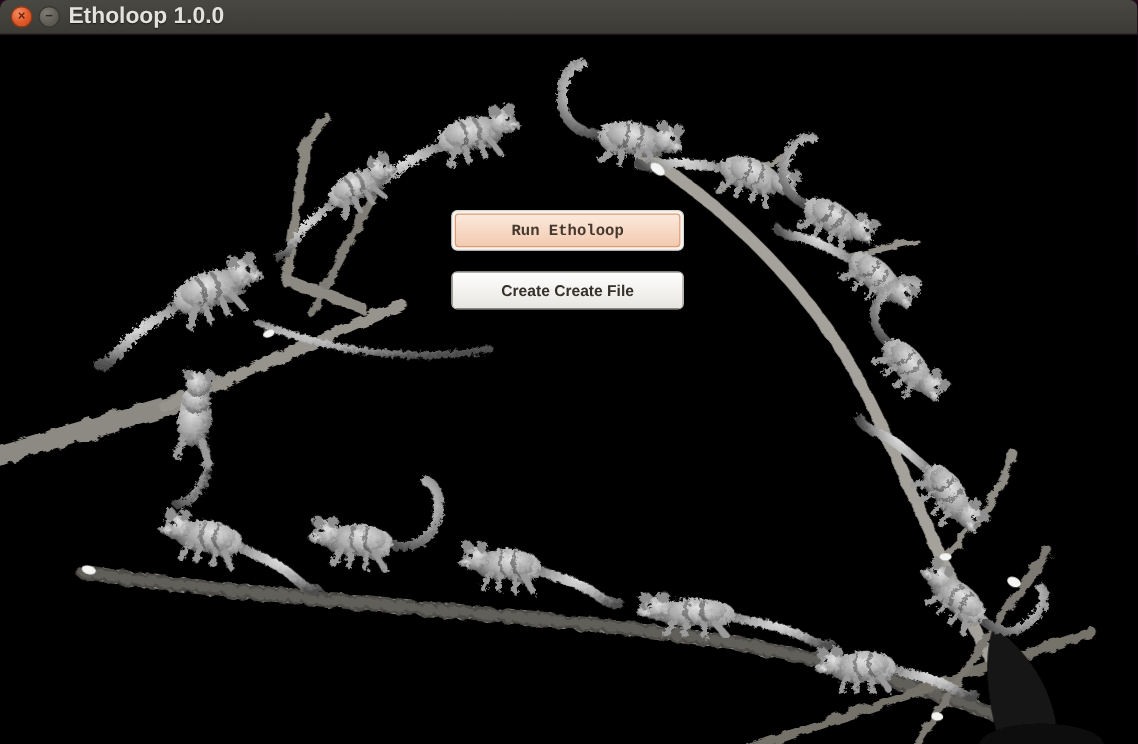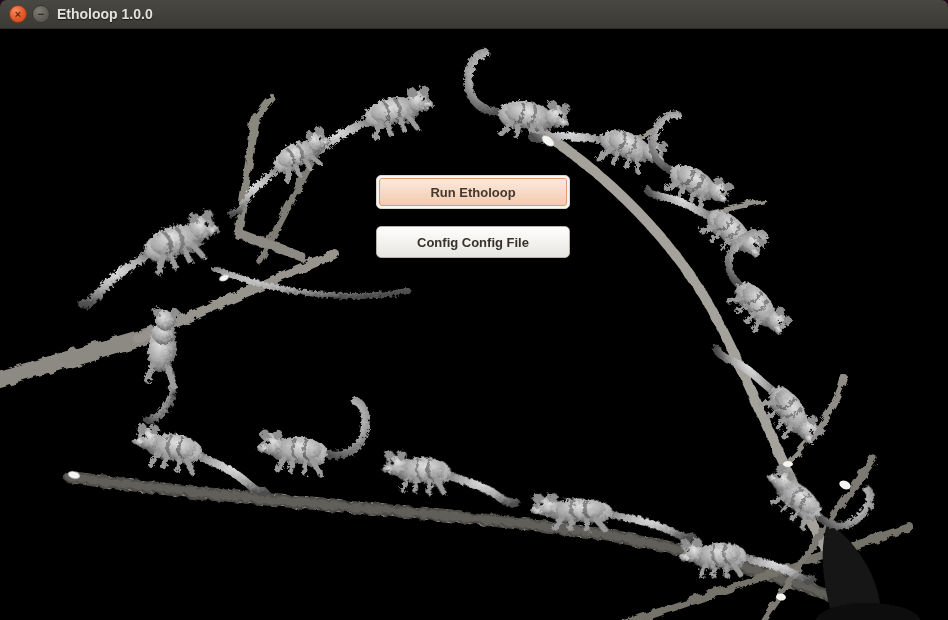--- a/index.html
+++ b/index.html
@@ -8,41 +8,41 @@
   .titlebar{position:relative;height:29px;background:linear-gradient(#4a4843,#3b3a35);
     border-bottom:1px solid #2e2d29;border-radius:7px 7px 0 0;box-sizing:border-box;}
   .wbtn{position:absolute;top:5px;width:18px;height:18px;border-radius:50%;
     display:flex;align-items:center;justify-content:center;box-sizing:border-box;
     font-size:11px;font-weight:700;line-height:1;cursor:default;}
   .wbtn.close{left:9px;background:radial-gradient(circle at 35% 30%,#f58e63,#e0582a 55%,#cd4a1d);
     border:1px solid #8f3a14;color:#6f2408;}
   .wbtn.min{left:32px;background:radial-gradient(circle at 35% 30%,#7e7c73,#5e5c54 60%,#4f4d46);
     border:1px solid #393731;color:#2b2924;}
   .wbtn .g{transform:translateY(-0.5px);}
-  .title{position:absolute;left:57px;top:0;line-height:28px;font-size:14px;font-weight:700;
+  .title{position:absolute;left:57px;top:0;line-height:28px;font-size:19px;font-weight:700;
     color:#e4e2dd;text-shadow:0 1px 1px rgba(0,0,0,.6);}
   
   .content{position:relative;width:948px;height:591px;background:#000;}
   .content svg{position:absolute;left:0;top:0;}
   
   .menu{position:absolute;left:376px;top:146px;width:194px;display:flex;flex-direction:column;}
   .ebtn{display:block;width:194px;box-sizing:border-box;border-radius:5px;
     font-family:"Liberation Sans",sans-serif;font-size:13px;font-weight:700;color:#35312b;
     background:linear-gradient(#fefefe 0%,#f3f1ee 55%,#e7e5e1 100%);
     border:1px solid #b5b1aa;
     box-shadow:inset 0 1px 0 rgba(255,255,255,.9),0 1px 3px rgba(0,0,0,.55);
     padding:0;cursor:default;}
   .ebtn.b2{height:31px;margin-bottom:18px;}
   .ebtn.b3{height:32px;margin-bottom:17px;}
   .ebtn.b4{height:32px;}
   .ebtn.focused{position:relative;height:34px;margin-bottom:17px;
     background:#f7f5f2;border:1px solid #d9d5cf;box-shadow:0 1px 3px rgba(0,0,0,.6);}
   .ebtn.focused .inner{position:absolute;left:2px;right:2px;top:2px;bottom:2px;
     background:linear-gradient(#fbe9dc,#f3cab0);border:1px solid #e09b71;border-radius:3px;
-    display:flex;align-items:center;justify-content:center;color:#45392e;}
+    display:flex;align-items:center;justify-content:center;color:#45392e;font-family:Liberation Mono, monospace;}
 </style>
 </head>
 <body>
 
 <div class="window">
   <div class="titlebar">
     <div class="wbtn close">
       <span class="g">×</span>
     </div>
     <div class="wbtn min">
@@ -178,18 +178,18 @@
       </g>
     </svg>
 
     <div class="menu">
       <button class="ebtn focused">
         <span class="inner">
           <span>Run Etholoop</span>
         </span>
       </button>
       <button class="ebtn b4">
-        <span>Config Config File</span>
+        <span>Create Create File</span>
       </button>
     </div>
 
   </div>
 </div>
 
 </body></html>

